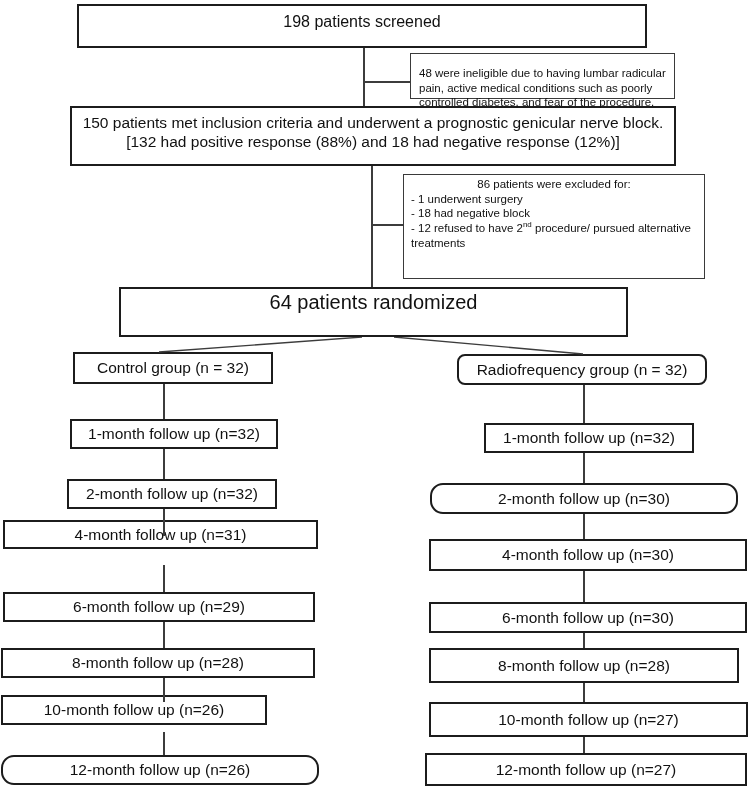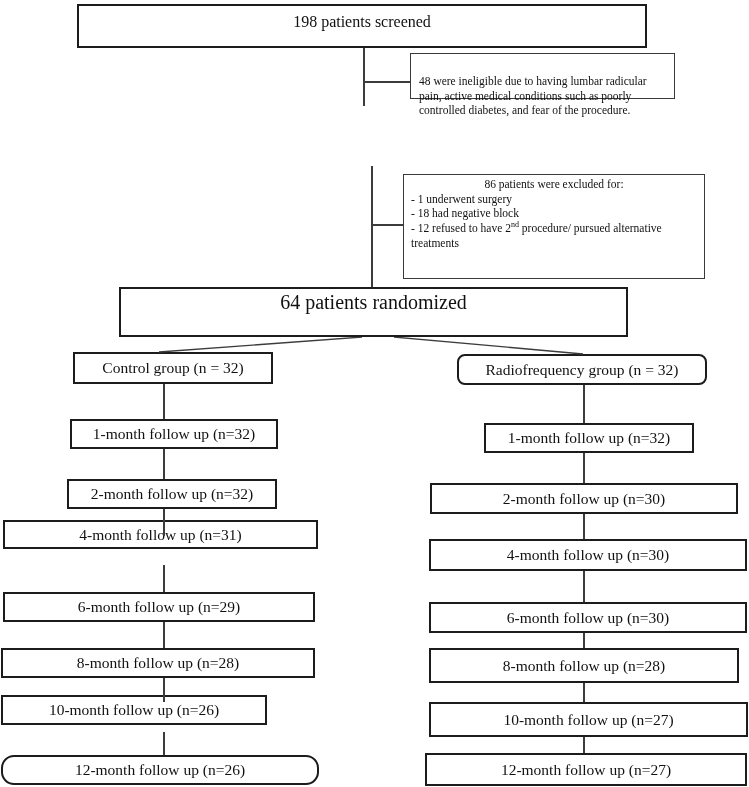--- a/index.html
+++ b/index.html
@@ -5,21 +5,21 @@
   html, body {
     margin: 0;
     padding: 0;
     background: #ffffff;
   }
   #figure {
     position: relative;
     width: 749px;
     height: 787px;
     background: #ffffff;
-    font-family: Liberation Serif, serif;
+    font-family: Liberation Sans, sans-serif;
     color: #111111;
     overflow: hidden;
   }
   .box {
     position: absolute;
     box-sizing: border-box;
     background: #ffffff;
     border: 2px solid #1c1c1c;
     display: flex;
     align-items: center;
@@ -36,21 +36,21 @@
     justify-content: flex-start;
   }
   .sidebox {
     position: absolute;
     box-sizing: border-box;
     background: #ffffff;
     border: 1.5px solid #3a3a3a;
     font-size: 11.5px;
     line-height: 1.28;
     text-align: left;
-    padding: 20px 8px;
+    padding: 12px 8px;
   }
   .line {
     position: absolute;
     background: #3c3c3c;
   }
   .vline { width: 1.5px; }
   .hline { height: 1.5px; }
 
   
   #box-screened   { left: 77px;  top: 4px;   width: 570px; height: 44px; padding-top: 6px; }
@@ -71,21 +71,21 @@
   #L0 { left: 70px; top: 419px; width: 208px; height: 30px; }
   #L1 { left: 67px; top: 479px; width: 210px; height: 30px; }
   #L2 { left: 3px;  top: 520px; width: 315px; height: 29px; }
   #L3 { left: 3px;  top: 592px; width: 312px; height: 30px; }
   #L4 { left: 1px;  top: 648px; width: 314px; height: 30px; }
   #L5 { left: 1px;  top: 670px; width: 266px; height: 30px; margin-top: 25px; }
   #L6 { left: 1px;  top: 755px; width: 318px; height: 30px; border-radius: 13px; }
 
   
   #R0 { left: 484px; top: 423px; width: 210px; height: 30px; }
-  #R1 { left: 430px; top: 483px; width: 308px; height: 31px; }
+  #R1 { left: 430px; top: 483px; width: 308px; height: 31px; border-radius: 13px; }
   #R2 { left: 429px; top: 539px; width: 318px; height: 32px; justify-content: center; }
   #R3 { left: 429px; top: 602px; width: 318px; height: 31px; }
   #R4 { left: 429px; top: 648px; width: 310px; height: 35px; }
   #R5 { left: 429px; top: 702px; width: 319px; height: 35px; }
   #R6 { left: 425px; top: 753px; width: 322px; height: 33px; text-align: right; }
 
   sup.ord {
     font-size: 8px;
     line-height: 0;
     vertical-align: super;
@@ -100,20 +100,24 @@
 </style>
 </head>
 <body>
 
 <div id="figure">
 
   <div class="box top-align" id="box-screened">
     <span>198 patients screened</span>
   </div>
 
+  <div class="box col" id="box-inclusion">
+    <span>150 patients met inclusion criteria and underwent a prognostic genicular nerve block.</span>
+    <span>[132 had positive response (88%) and 18 had negative response (12%)]</span>
+  </div>
 
   <div class="box top-align" id="box-randomized">
     <span>64 patients randomized</span>
   </div>
 
   <div class="sidebox" id="box-ineligible">
     <span>48 were ineligible due to having lumbar radicular pain, active medical conditions such as poorly controlled diabetes, and fear of the procedure.</span>
   </div>
 
   <div class="sidebox" id="box-excluded">

